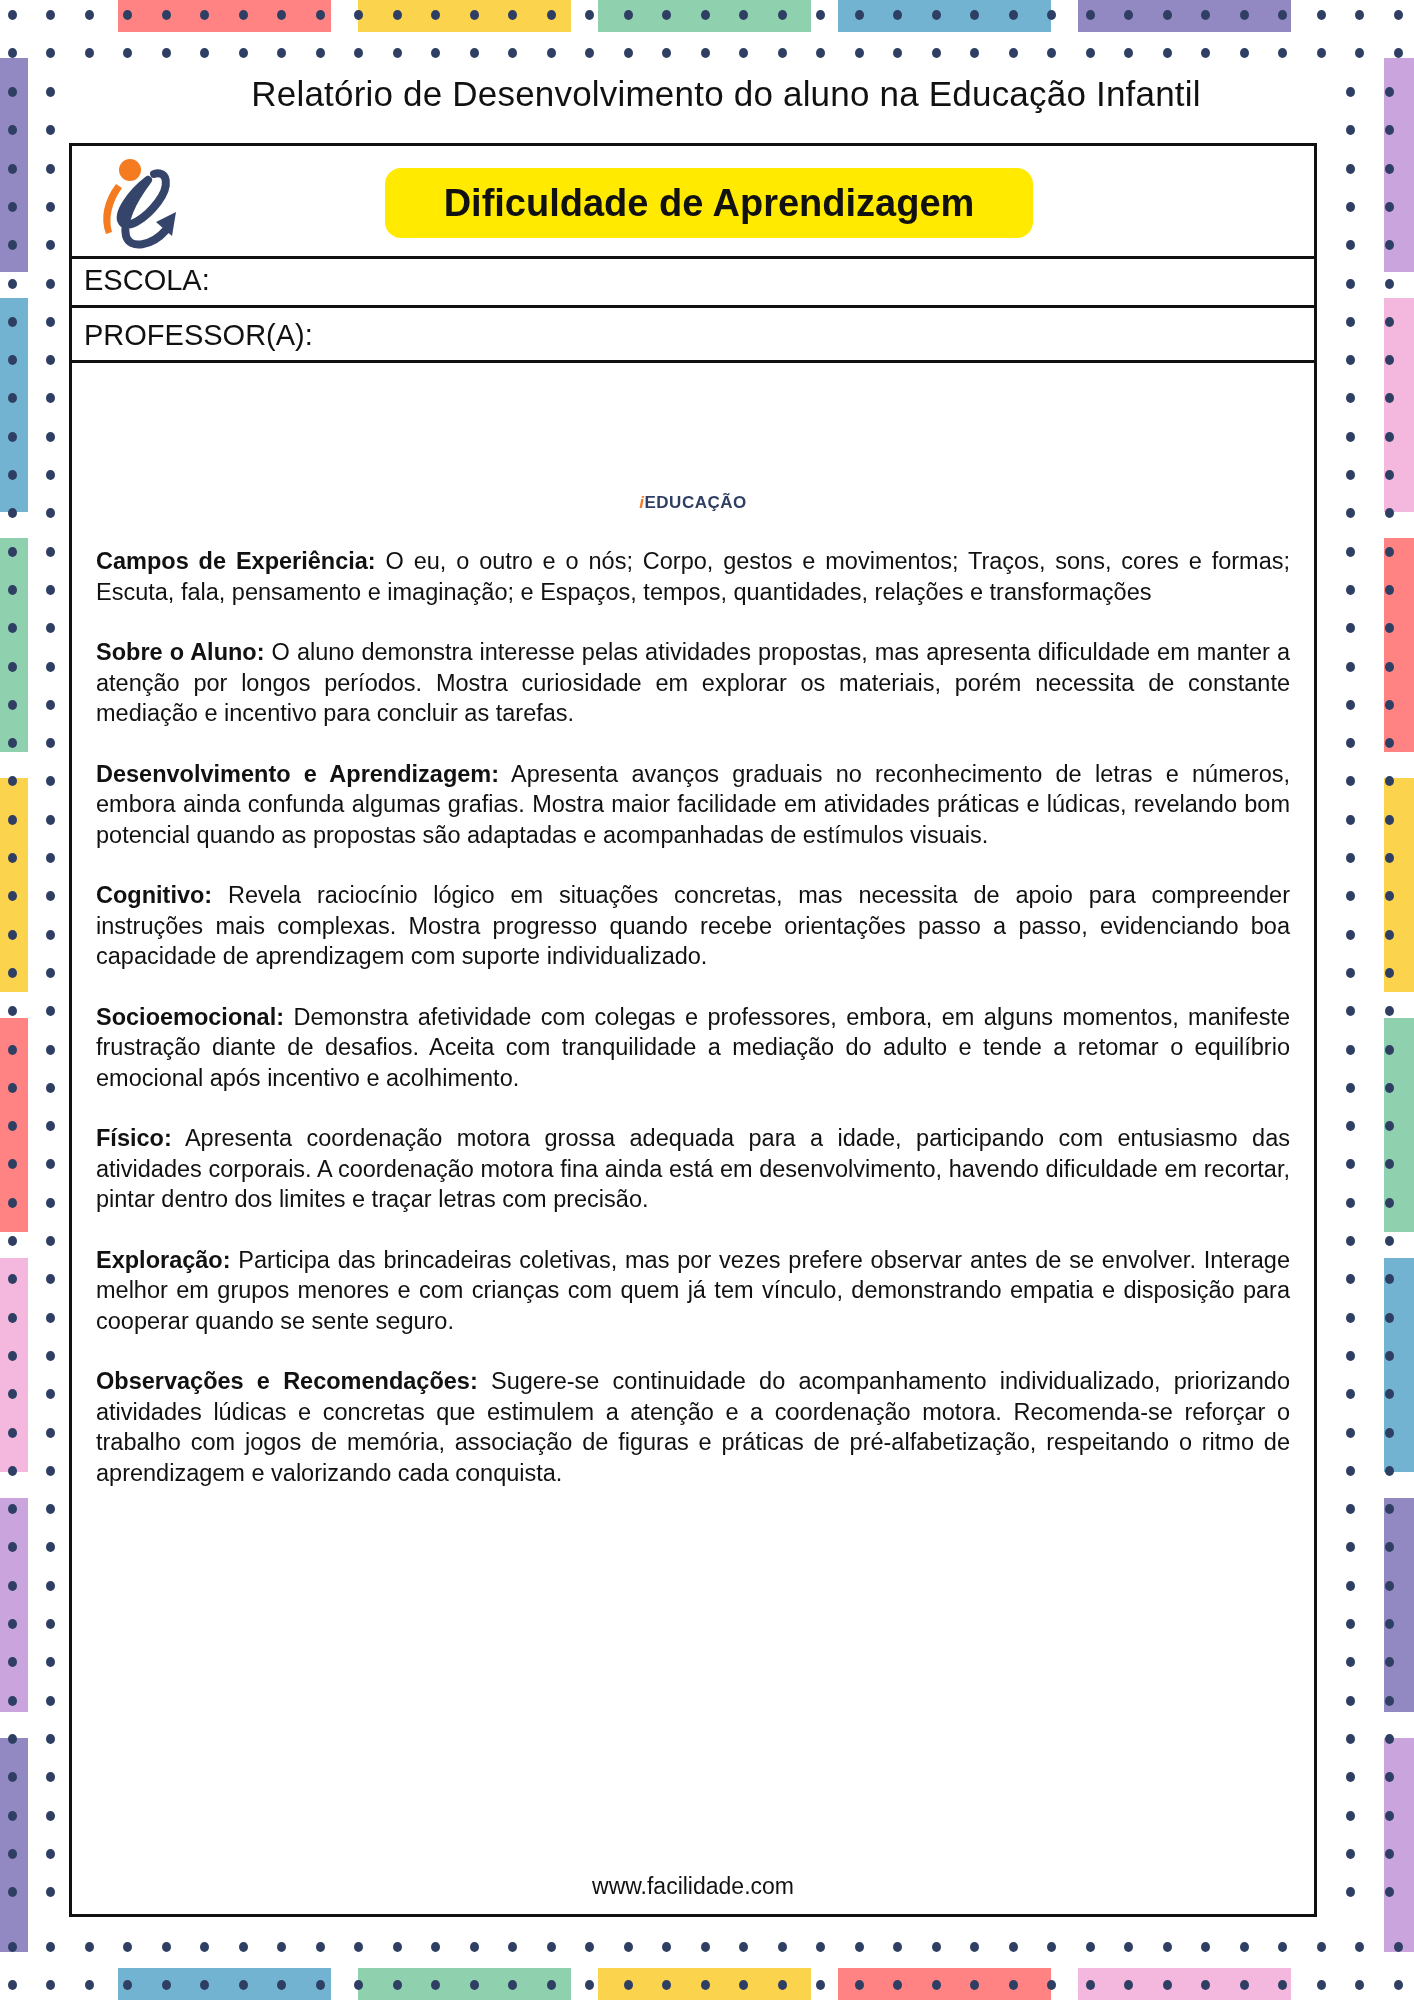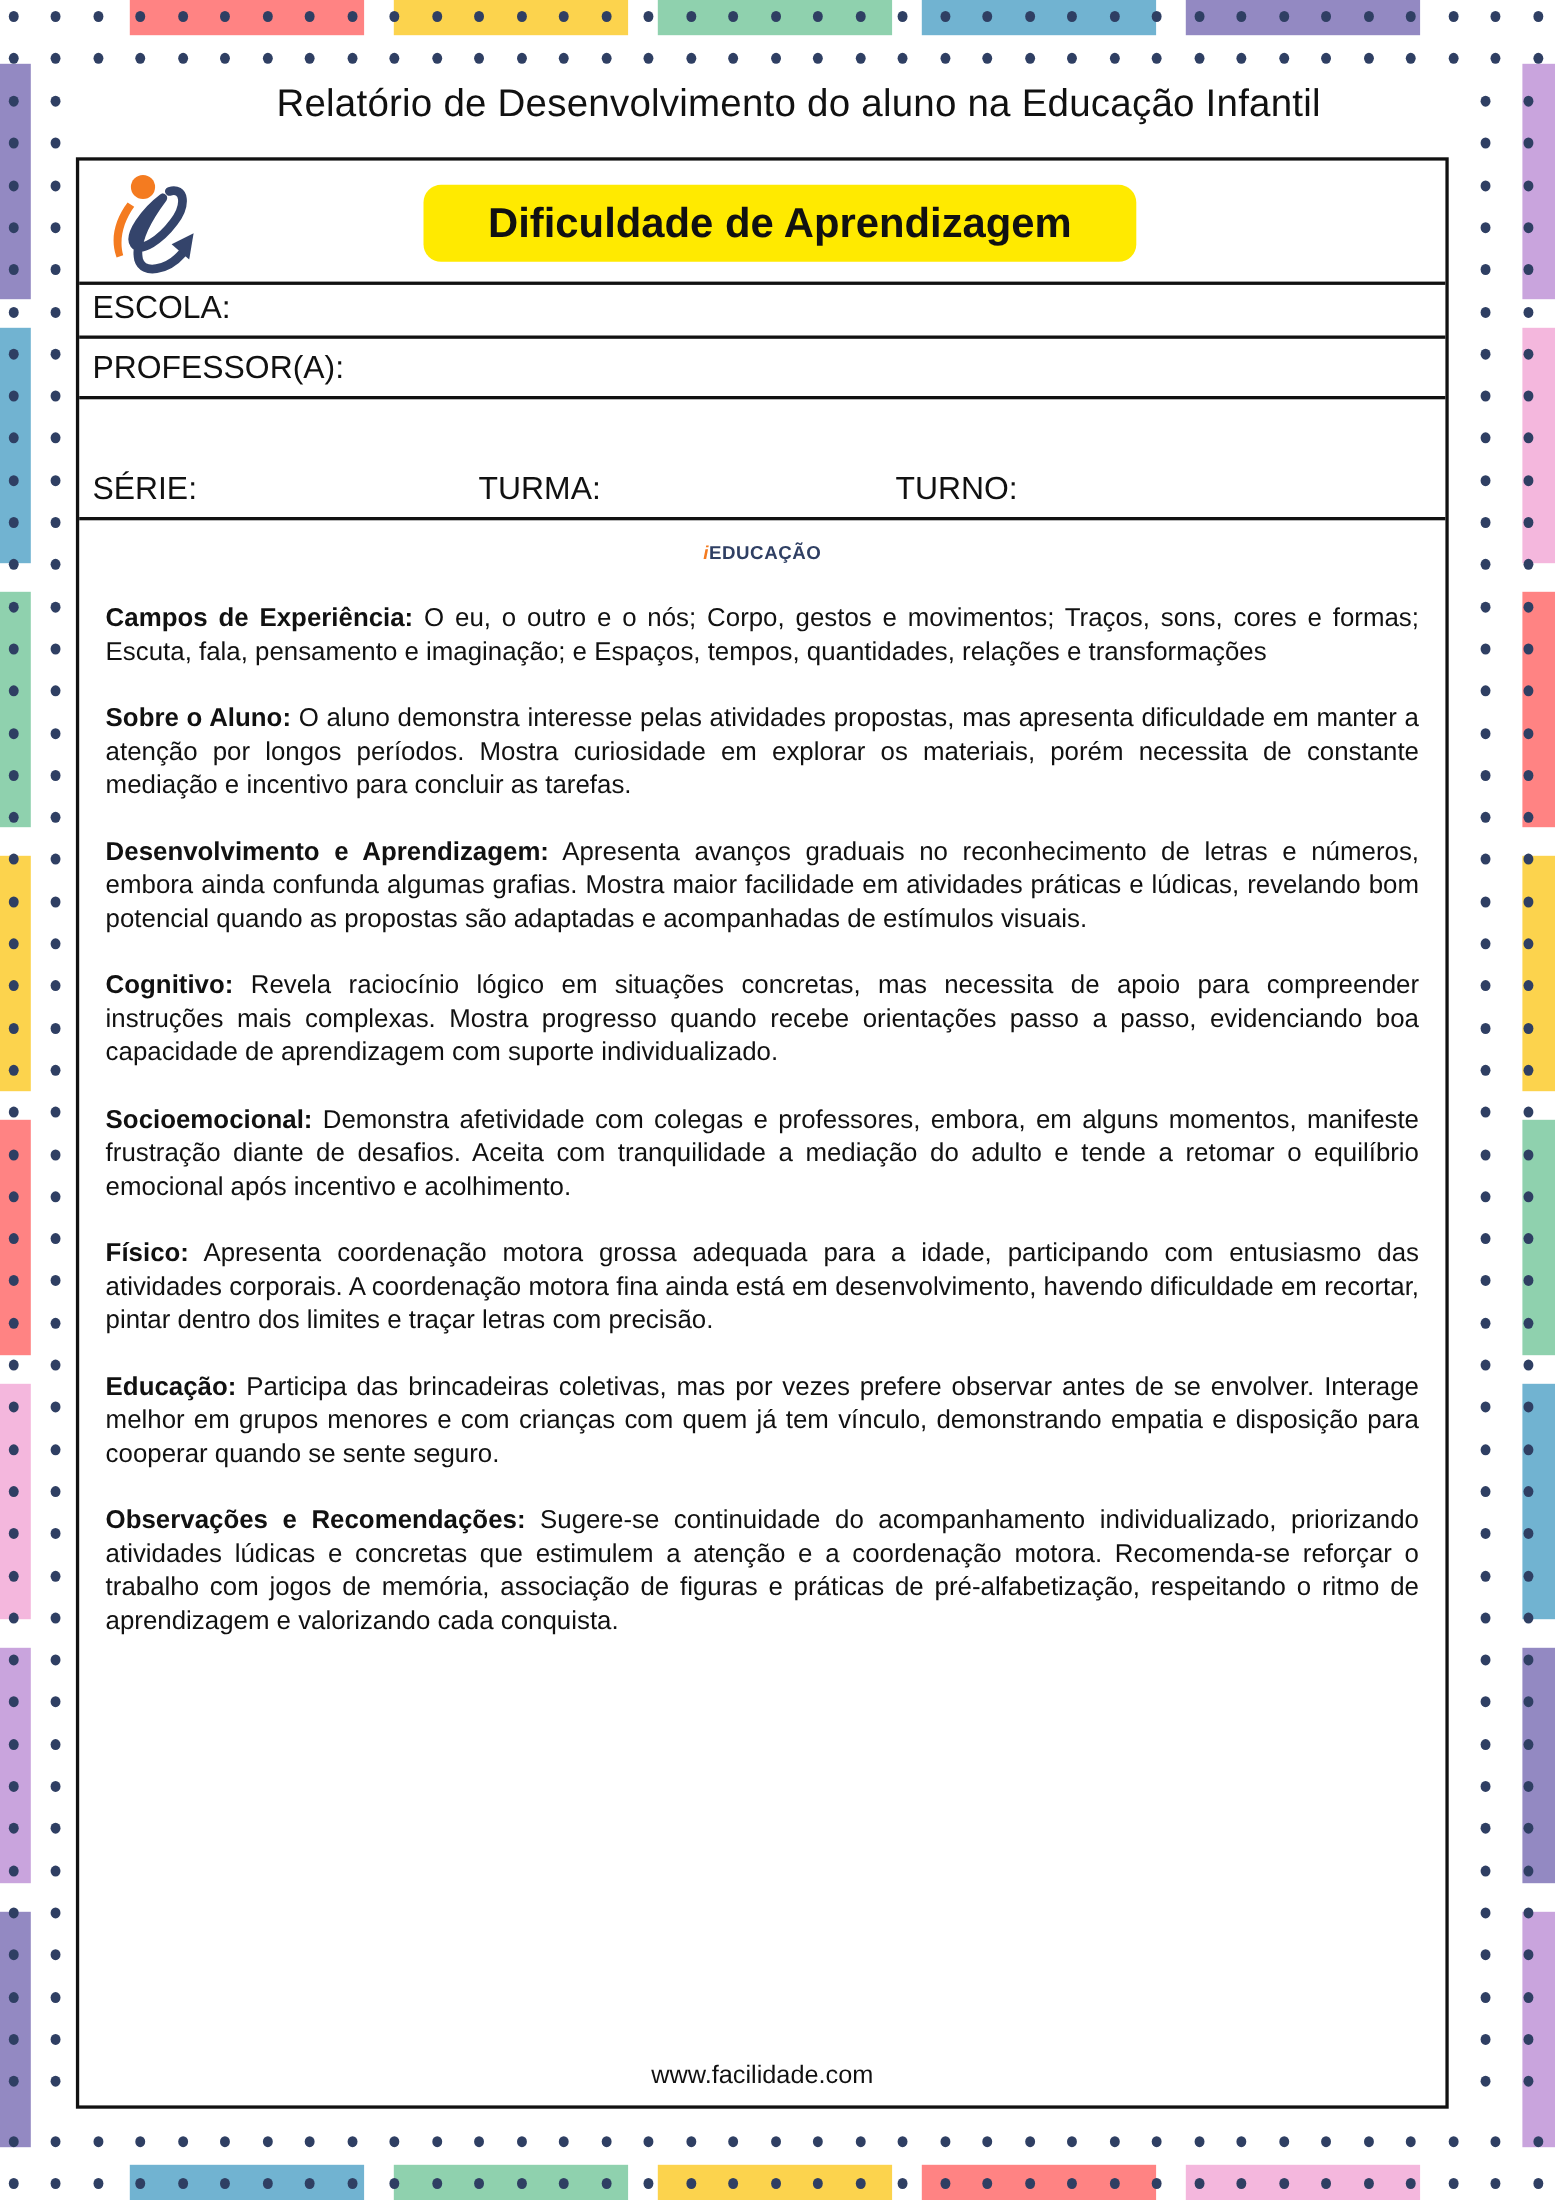--- a/index.html
+++ b/index.html
@@ -414,35 +414,30 @@
     </svg>
     <div class="pill">Dificuldade de Aprendizagem</div>
   </div>
 
   <div class="row" style="top:110px;">
     <span>ESCOLA:</span>
   </div>
   <div class="row" style="top:165px;">
     <span>PROFESSOR(A):</span>
   </div>
-  <div class="row" style="top:275px;">
-    <span style="position:absolute;left:12px;">SÉRIE:</span>
-    <span style="position:absolute;left:363px;">TURMA:</span>
-    <span style="position:absolute;left:742px;">TURNO:</span>
-  </div>
 
   <div class="brand">
     <span class="i">i</span><span>EDUCAÇÃO</span>
   </div>
 
   <div class="content">
     <p><b>Campos de Experiência:</b><span> O eu, o outro e o nós; Corpo, gestos e movimentos; Traços, sons, cores e formas; Escuta, fala, pensamento e imaginação; e Espaços, tempos, quantidades, relações e transformações</span></p>
     <p><b>Sobre o Aluno:</b><span> O aluno demonstra interesse pelas atividades propostas, mas apresenta dificuldade em manter a atenção por longos períodos. Mostra curiosidade em explorar os materiais, porém necessita de constante mediação e incentivo para concluir as tarefas.</span></p>
     <p><b>Desenvolvimento e Aprendizagem:</b><span> Apresenta avanços graduais no reconhecimento de letras e números, embora ainda confunda algumas grafias. Mostra maior facilidade em atividades práticas e lúdicas, revelando bom potencial quando as propostas são adaptadas e acompanhadas de estímulos visuais.</span></p>
     <p><b>Cognitivo:</b><span>  Revela raciocínio lógico em situações concretas, mas necessita de apoio para compreender instruções mais complexas. Mostra progresso quando recebe orientações passo a passo, evidenciando boa capacidade de aprendizagem com suporte individualizado.</span></p>
     <p><b>Socioemocional:</b><span> Demonstra afetividade com colegas e professores, embora, em alguns momentos, manifeste frustração diante de desafios. Aceita com tranquilidade a mediação do adulto e tende a retomar o equilíbrio emocional após incentivo e acolhimento.</span></p>
     <p><b>Físico:</b><span> Apresenta coordenação motora grossa adequada para a idade, participando com entusiasmo das atividades corporais. A coordenação motora fina ainda está em desenvolvimento, havendo dificuldade em recortar, pintar dentro dos limites e traçar letras com precisão.</span></p>
-    <p><b>Educação:</b><span> Participa das brincadeiras coletivas, mas por vezes prefere observar antes de se envolver. Interage melhor em grupos menores e com crianças com quem já tem vínculo, demonstrando empatia e disposição para cooperar quando se sente seguro.</span></p>
+    <p><b>Exploração:</b><span> Participa das brincadeiras coletivas, mas por vezes prefere observar antes de se envolver. Interage melhor em grupos menores e com crianças com quem já tem vínculo, demonstrando empatia e disposição para cooperar quando se sente seguro.</span></p>
     <p><b>Observações e Recomendações:</b><span> Sugere-se continuidade do acompanhamento individualizado, priorizando atividades lúdicas e concretas que estimulem a atenção e a coordenação motora. Recomenda-se reforçar o trabalho com jogos de memória, associação de figuras e práticas de pré-alfabetização, respeitando o ritmo de aprendizagem e valorizando cada conquista.</span></p>
   </div>
 
   <div class="footer">www.facilidade.com</div>
 </div>
 
 </body></html>

